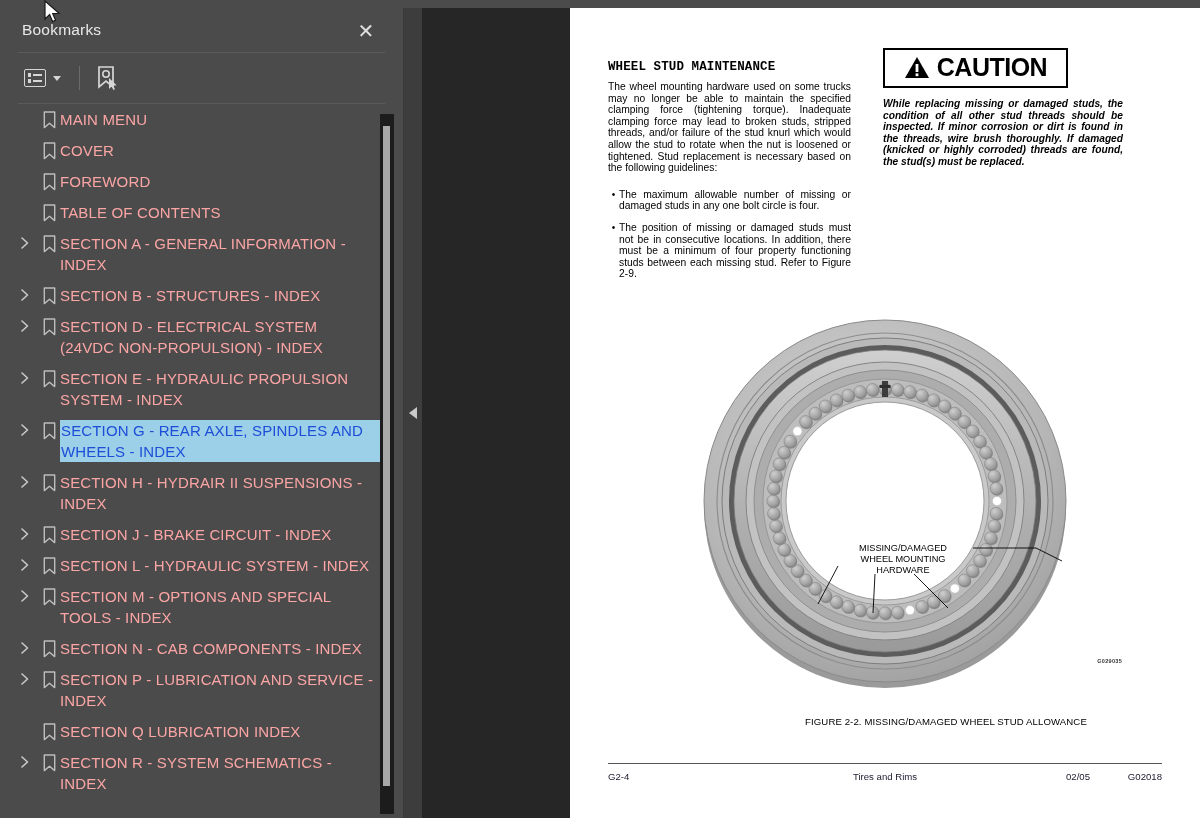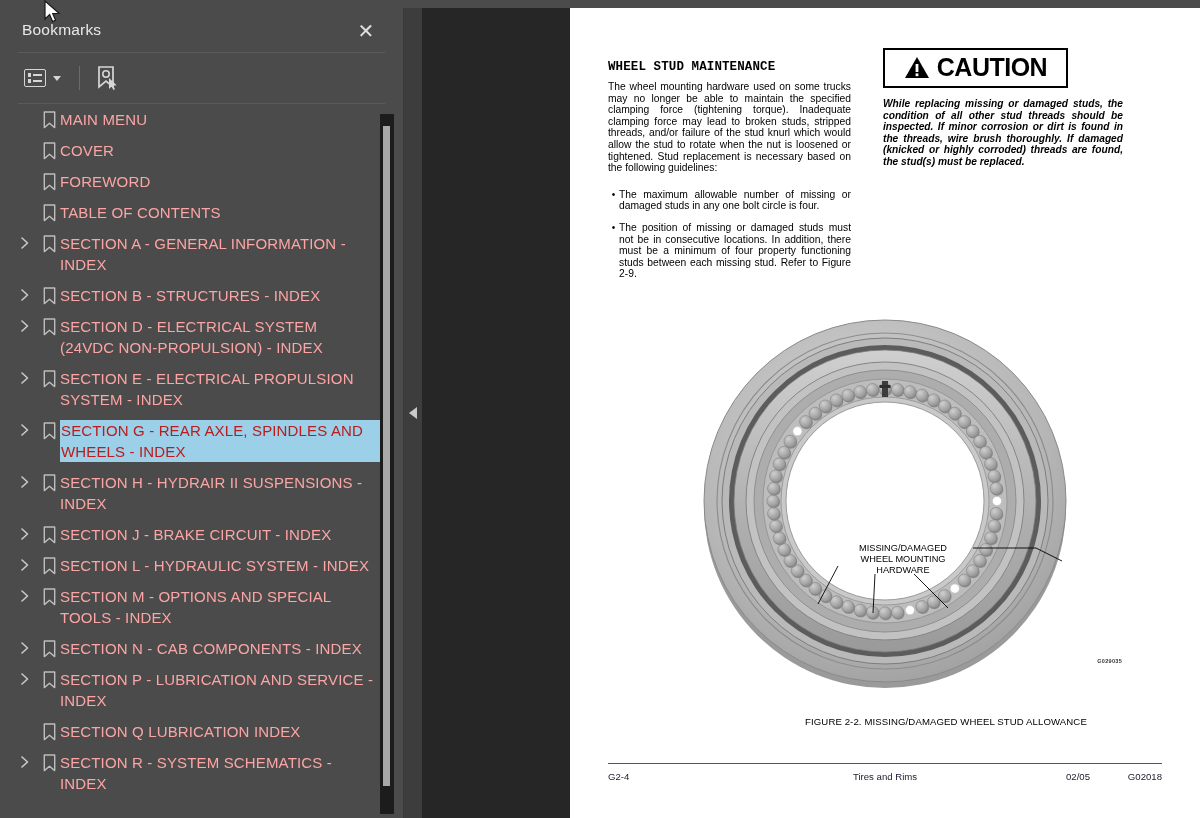--- a/index.html
+++ b/index.html
@@ -85,21 +85,21 @@
   .chev svg { display: block; }
   .bmk {
     width: 22px; flex: 0 0 22px; margin-left: 2px; padding-top: 2px;
     display: flex; align-items: flex-start; justify-content: center;
   }
   .bm-label {
     color: #fca5a5; font-size: 15px; line-height: 21px; letter-spacing: .15px;
     padding-right: 6px; flex: 1 1 auto;
   }
   .bm-row.selected .bm-label {
-    background: #9ccfe8; color: #b91c1c; outline: 1px dotted #4a4a4a;
+    background: #9ccfe8; color: #1d4ed8; outline: 1px dotted #4a4a4a;
     display: inline-block; padding-left: 1px;
   }
 
   
   .sb-track {
     position: absolute; right: 10px; top: 10px; width: 14px; height: 700px;
     background: #1c1c1c;
   }
   .sb-thumb {
     position: absolute; left: 3px; top: 12px; width: 7px; height: 660px;
@@ -298,21 +298,21 @@
               <div class="chev">
                 <svg width="10" height="14" viewBox="0 0 10 14">
                   <path d="M2 2 L7.5 7 L2 12" fill="none" stroke="#c9c9c9" stroke-width="1.6" stroke-linecap="round" stroke-linejoin="round"></path>
                 </svg>
               </div>
               <div class="bmk">
                 <svg width="13" height="18" viewBox="0 0 13 18">
                   <path d="M1.3 1 H11.7 V16.6 L6.5 12.2 L1.3 16.6 Z" fill="none" stroke="#bdbdbd" stroke-width="1.4" stroke-linejoin="round"></path>
                 </svg>
               </div>
-              <div class="bm-label">SECTION E - ELECTRICAL PROPULSION SYSTEM - INDEX</div>
+              <div class="bm-label">SECTION E - HYDRAULIC PROPULSION SYSTEM - INDEX</div>
             </div>
             <div class="bm-row selected">
               <div class="chev">
                 <svg width="10" height="14" viewBox="0 0 10 14">
                   <path d="M2 2 L7.5 7 L2 12" fill="none" stroke="#c9c9c9" stroke-width="1.6" stroke-linecap="round" stroke-linejoin="round"></path>
                 </svg>
               </div>
               <div class="bmk">
                 <svg width="13" height="18" viewBox="0 0 13 18">
                   <path d="M1.3 1 H11.7 V16.6 L6.5 12.2 L1.3 16.6 Z" fill="none" stroke="#bdbdbd" stroke-width="1.4" stroke-linejoin="round"></path>

